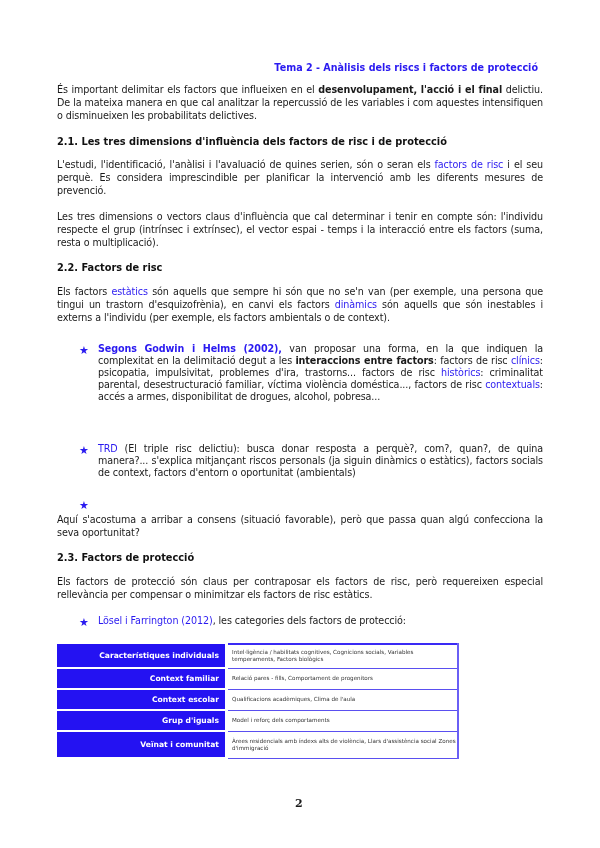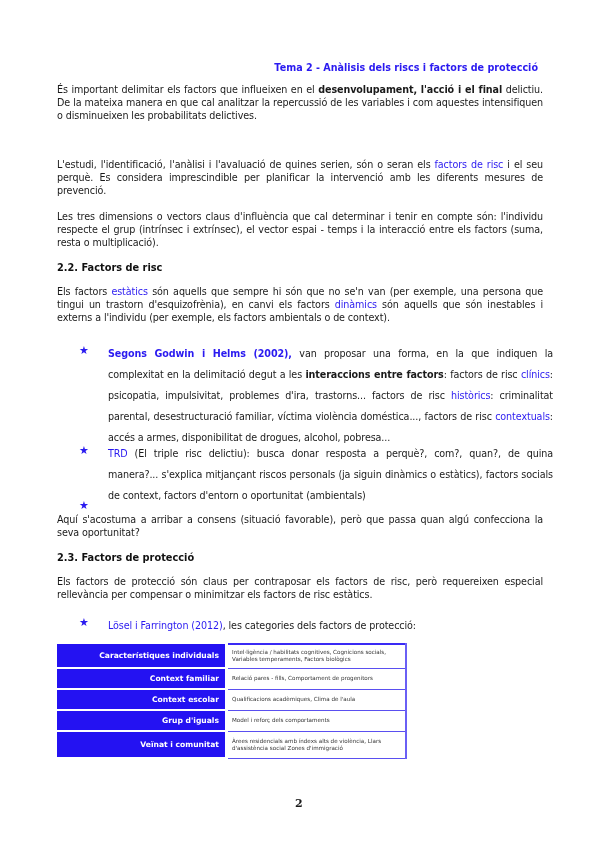--- a/index.html
+++ b/index.html
@@ -5,38 +5,39 @@
   html, body { margin:0; padding:0; background:#ffffff; }
   body { width:600px; height:848px; position:relative; overflow:hidden;
          font-family:"DejaVu Sans", sans-serif; color:#1a1a1a; }
   .page { position:absolute; left:0; top:0; width:600px; height:848px; }
   .hdr { position:absolute; right:62px; top:62px; font-size:9.6px; font-weight:bold; color:#2a1af0; }
   .p { position:absolute; left:57px; width:486px; font-size:9.6px; line-height:13px; text-align:justify; letter-spacing:-0.1px; }
   .h { position:absolute; left:57px; font-size:9.8px; font-weight:bold; color:#111; }
   .blue { color:#2a1af0; }
   .b { font-weight:bold; }
   .star { position:absolute; left:79px; color:#2a1af0; font-size:11px; line-height:15px; }
-  .btext { position:absolute; left:108px; width:445px; font-size:9.6px; line-height:21px; text-align:justify; letter-spacing:-0.1px; }
-  table.prot { position:absolute; left:57px; top:643px; width:350px; border-collapse:collapse; }
+  .btext { position:absolute; left:98px; width:445px; font-size:9.6px; line-height:12px; text-align:justify; letter-spacing:-0.1px; }
+  table.prot { position:absolute; left:57px; top:643px; width:402px; border-collapse:collapse; }
   table.prot td { padding:0; }
   .lab { background:#2412f2; color:#fff; font-weight:bold; font-size:7.6px; text-align:right;
          padding-right:6px !important; width:162px; border-bottom:2px solid #fff; border-right:3px solid #fff; }
   .val { font-size:5.6px; color:#333; padding-left:4px !important; line-height:7px;
          border-left:2px solid #3a2af5; border-right:2px solid #6a5ff5; border-bottom:1.5px solid #5a4ff0; }
   .pg { position:absolute; left:295px; top:797px; font-family:"DejaVu Serif", serif; font-weight:bold; font-size:11px; }
 </style>
 </head>
 <body>
 
 <div class="page">
 
   <div class="hdr">Tema 2 - Anàlisis dels riscs i factors de protecció</div>
 
   <div class="p" style="top:83px;"><span>És important delimitar els factors que influeixen en el </span><span class="b">desenvolupament, l'acció i el final</span><span> delictiu. De la mateixa manera en que cal analitzar la repercussió de les variables i com aquestes intensifiquen o disminueixen les probabilitats delictives.</span></div>
 
+  <div class="h" style="top:136px;">2.1. Les tres dimensions d'influència dels factors de risc i de protecció</div>
 
   <div class="p" style="top:158px;"><span>L'estudi, l'identificació, l'anàlisi i l'avaluació de quines serien, són o seran els </span><span class="blue">factors de risc</span><span> i el seu perquè. Es considera imprescindible per planificar la intervenció amb les diferents mesures de prevenció.</span></div>
 
   <div class="p" style="top:210px;">Les tres dimensions o vectors claus d'influència que cal determinar i tenir en compte són: l'individu respecte el grup (intrínsec i extrínsec), el vector espai - temps i la interacció entre els factors (suma, resta o multiplicació).</div>
 
   <div class="h" style="top:262px;">2.2. Factors de risc</div>
 
   <div class="p" style="top:285px;"><span>Els factors </span><span class="blue">estàtics</span><span> són aquells que sempre hi són que no se'n van (per exemple, una persona que tingui un trastorn d'esquizofrènia), en canvi els factors </span><span class="blue">dinàmics</span><span> són aquells que són inestables i externs a l'individu (per exemple, els factors ambientals o de context).</span></div>
 
   <div class="star" style="top:343px;">★</div>

